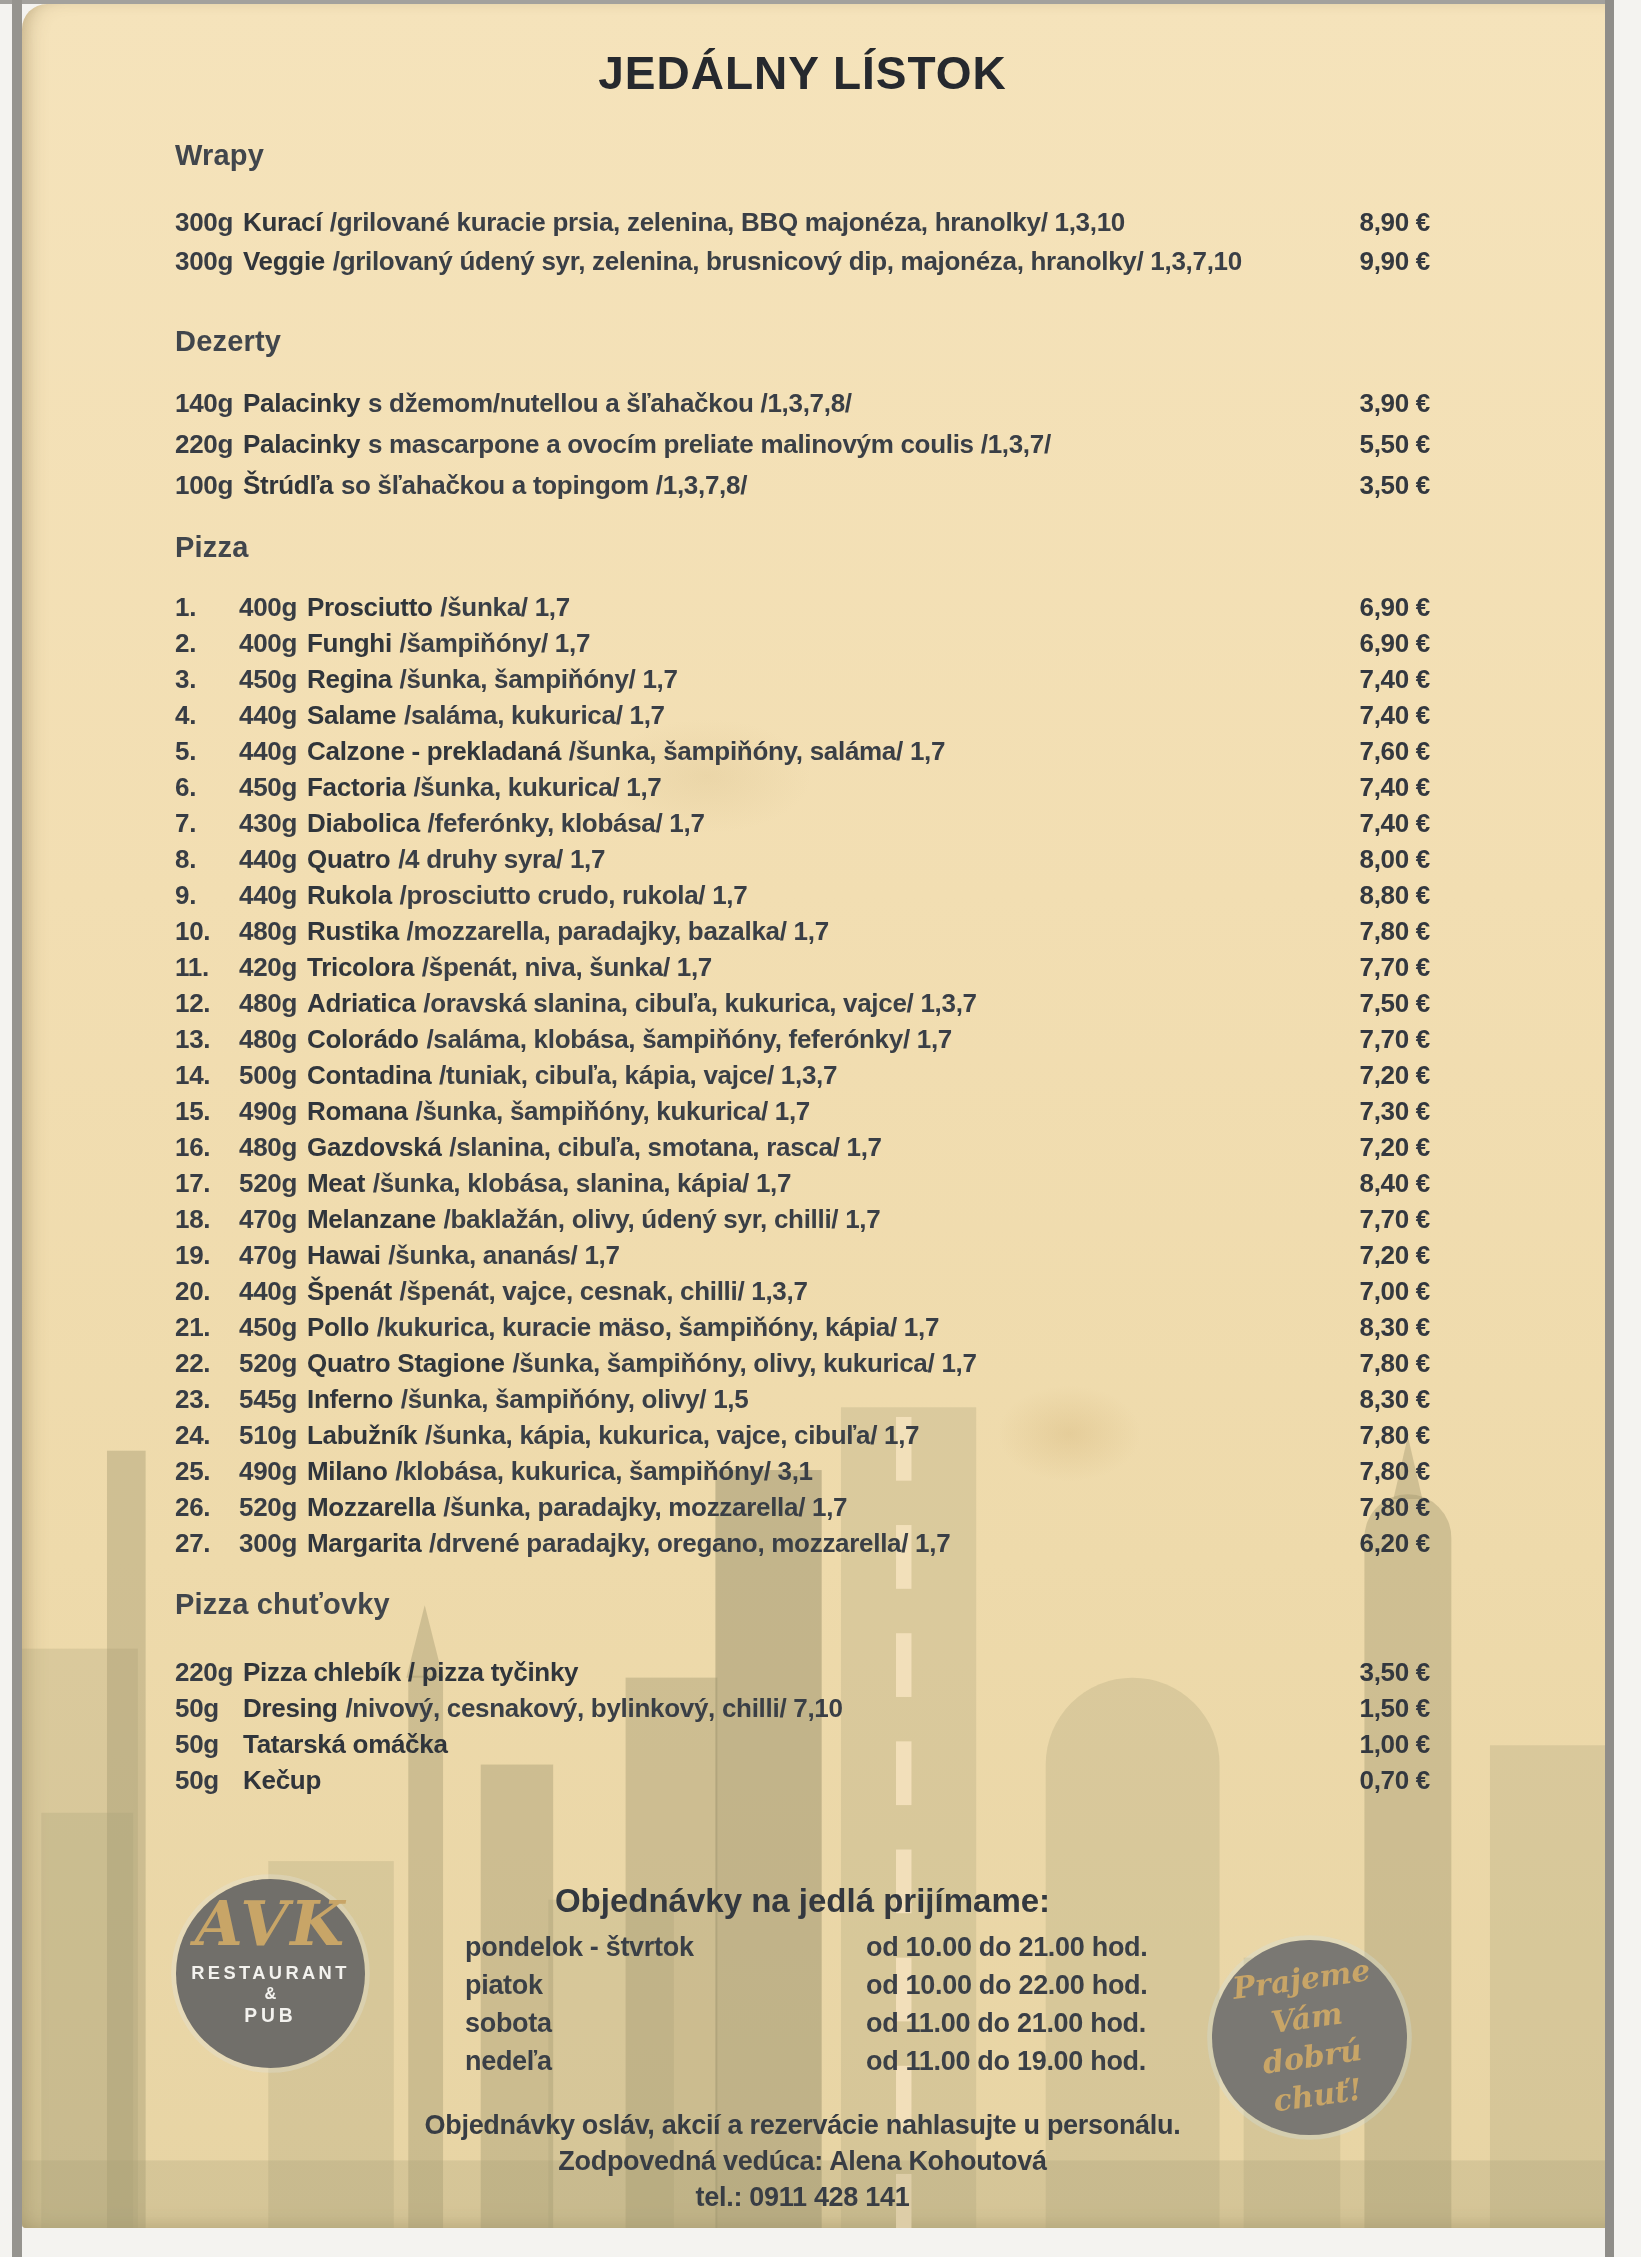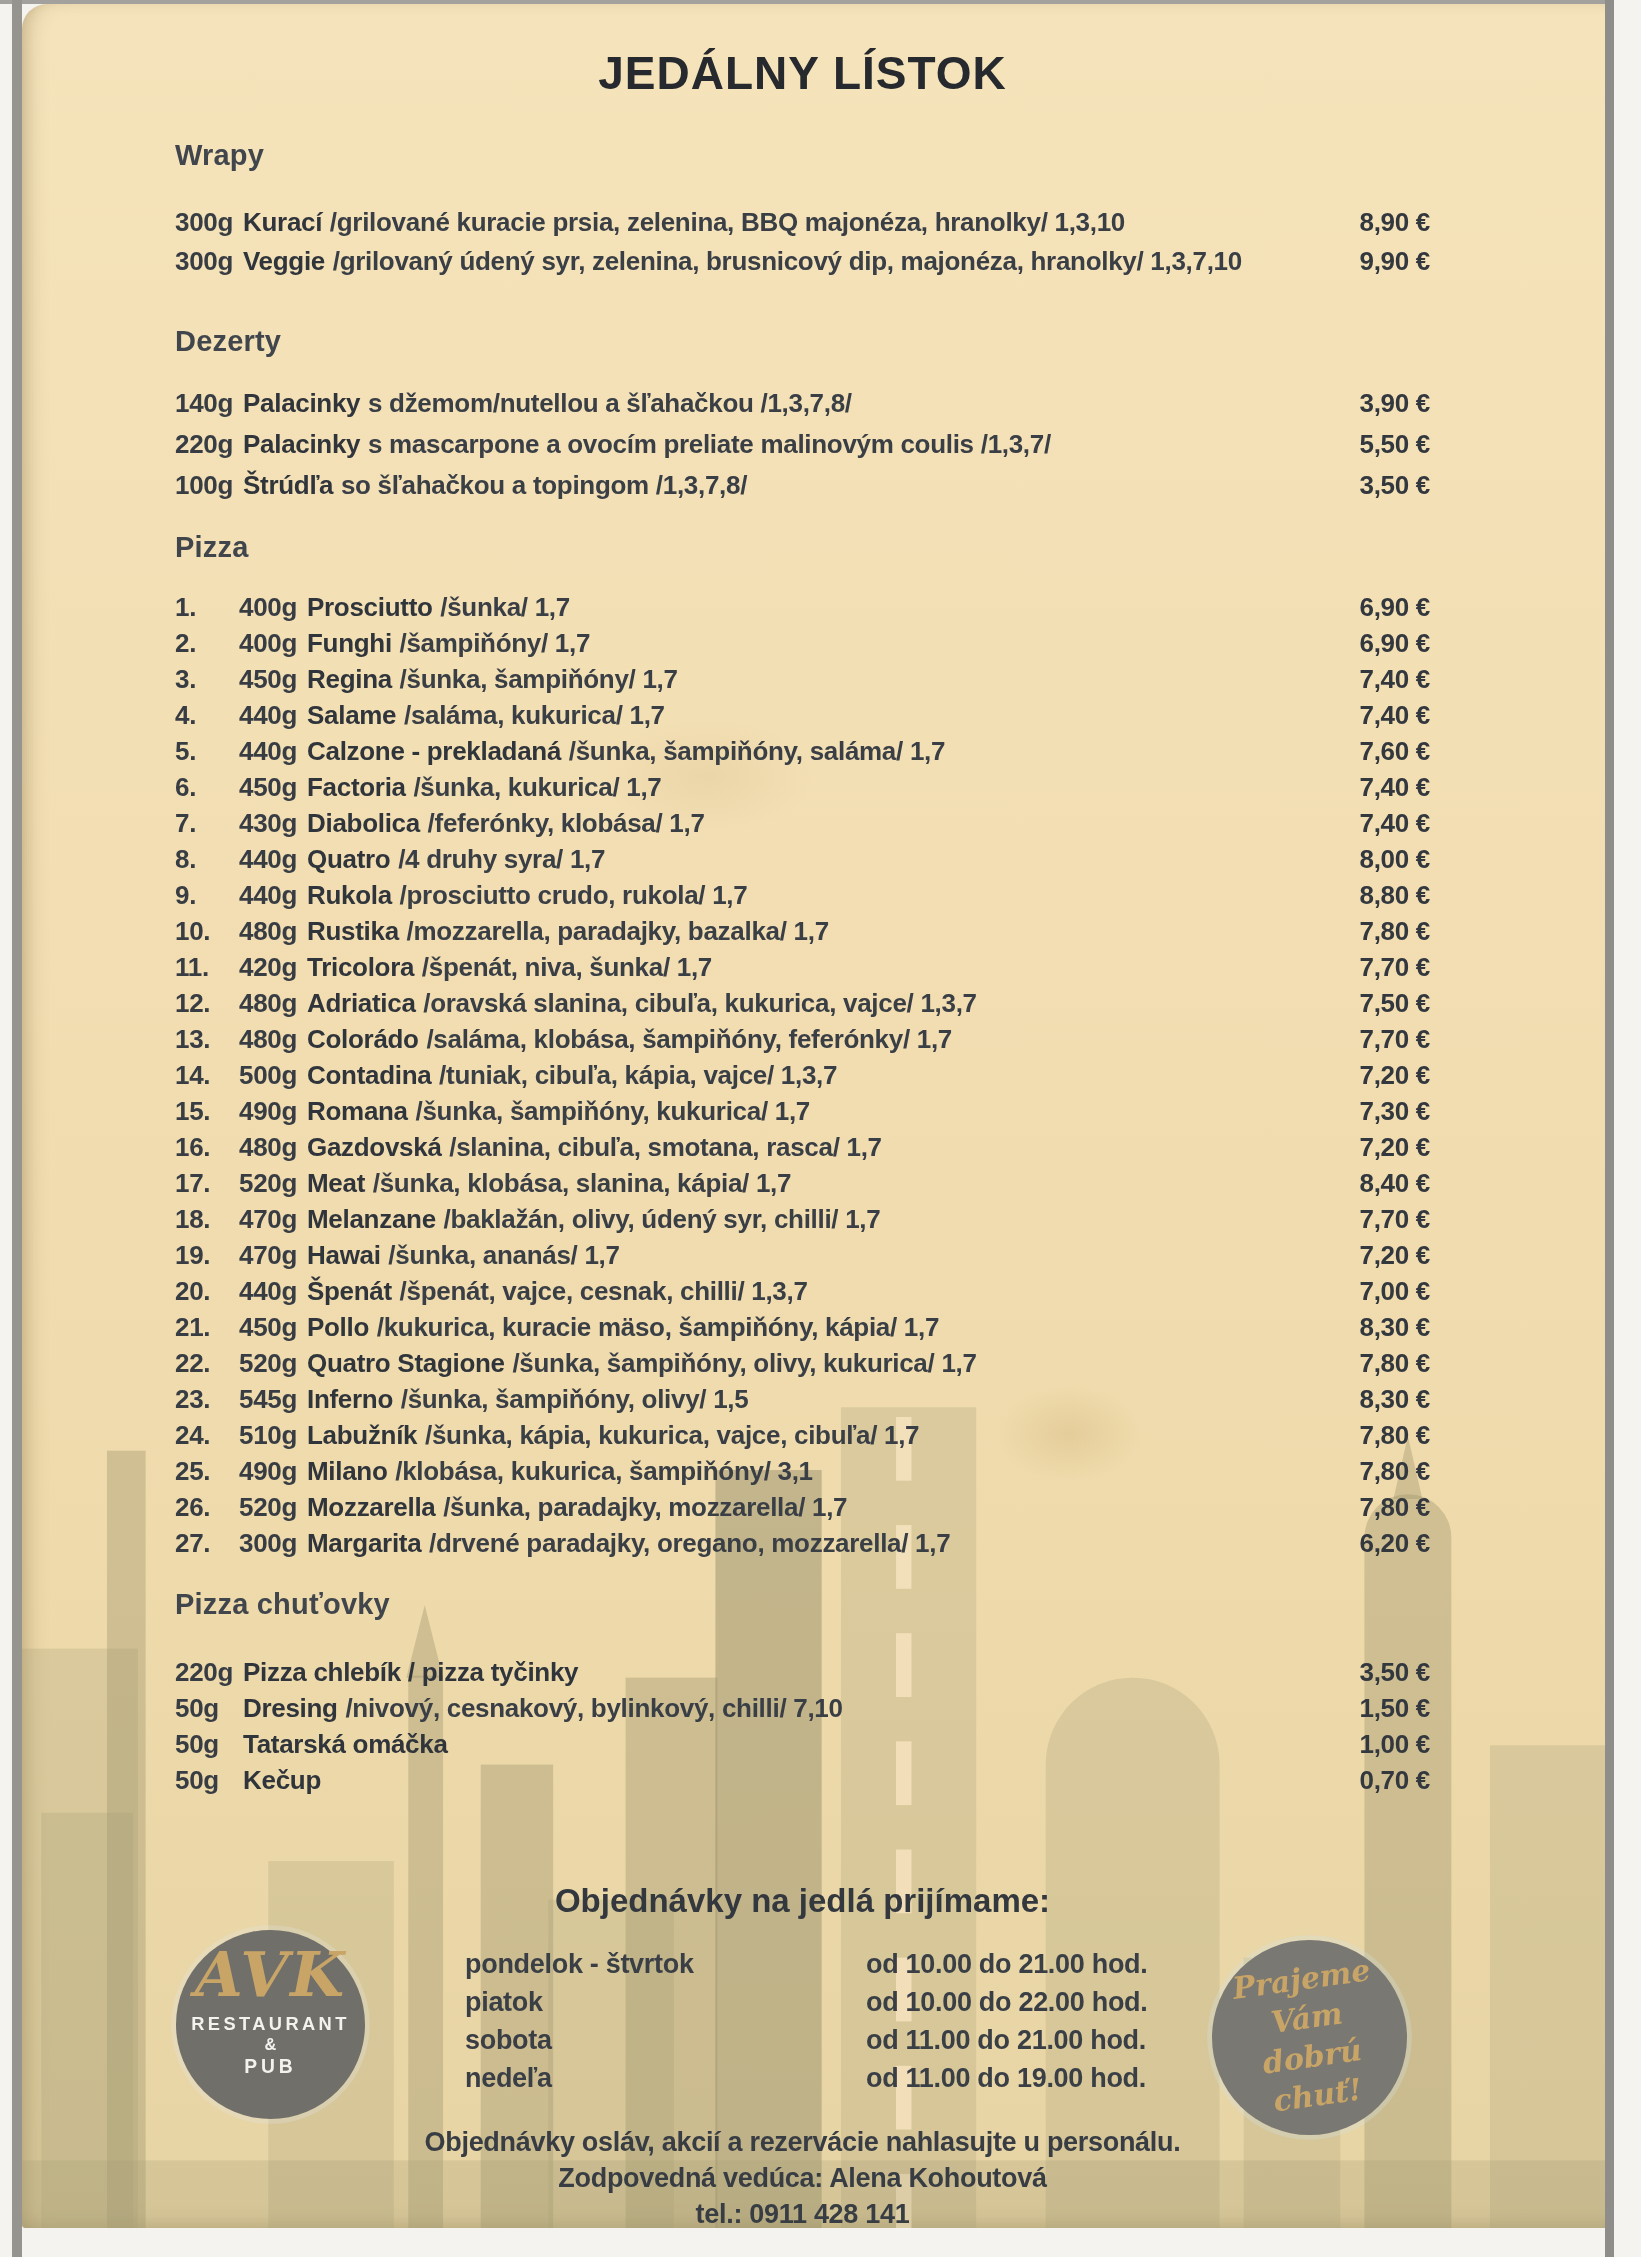--- a/index.html
+++ b/index.html
@@ -50,30 +50,30 @@
   .rows37 .row { height:36px; line-height:36px; }
   .numc { flex:0 0 64px; }
   .wgt  { flex:0 0 68px; }
   .txt  { flex:1; white-space:nowrap; overflow:hidden; }
   .nm   { color:#30353b; }
   .ds   { margin-left:7.7px; color:#3a3f46; }
   .price{ flex:0 0 126px; text-align:right; color:#33383f; }
 
   .orders-heading { margin-top:83px; font-size:33px; line-height:39px; font-weight:700; text-align:center; color:#33383f; }
 
-  .hours { margin-top:25px; margin-left:290px; }
+  .hours { margin-top:8px; margin-left:290px; }
   .hrow { display:flex; height:38px; line-height:38px; font-size:27px; font-weight:700; color:#3a3f46; letter-spacing:-0.3px; }
   .day { flex:0 0 401px; }
   .time { flex:1; }
 
   .notes { margin-top:27px; text-align:center; }
   .note { height:36px; line-height:36px; font-size:27px; font-weight:700; color:#383d44; letter-spacing:-0.3px; }
 
   .logo {
-    position:absolute; left:154px; top:1926px; width:189px; height:189px; z-index:2;
+    position:absolute; left:154px; top:1875px; width:189px; height:189px; z-index:2;
     background:#716f6a; border-radius:50%;
     display:flex; flex-direction:column; align-items:center;
     box-shadow:0 0 0 4.8px rgba(225,230,225,.30);
   }
   .logo-avk { margin-top:15.4px; font-family:"DejaVu Serif", serif; font-style:italic; font-weight:700;
               font-size:62px; line-height:60px; color:#c8a567; letter-spacing:1.9px; }
   .logo-l1 { margin-top:7.7px; font-size:18.3px; line-height:21px; font-weight:700; color:#f3f2ee; letter-spacing:3.4px; }
   .logo-l2 { font-size:16.4px; line-height:21px; font-weight:700; color:#f3f2ee; }
   .logo-l3 { font-size:19.3px; line-height:23px; font-weight:700; color:#f3f2ee; letter-spacing:3.9px; }
 

